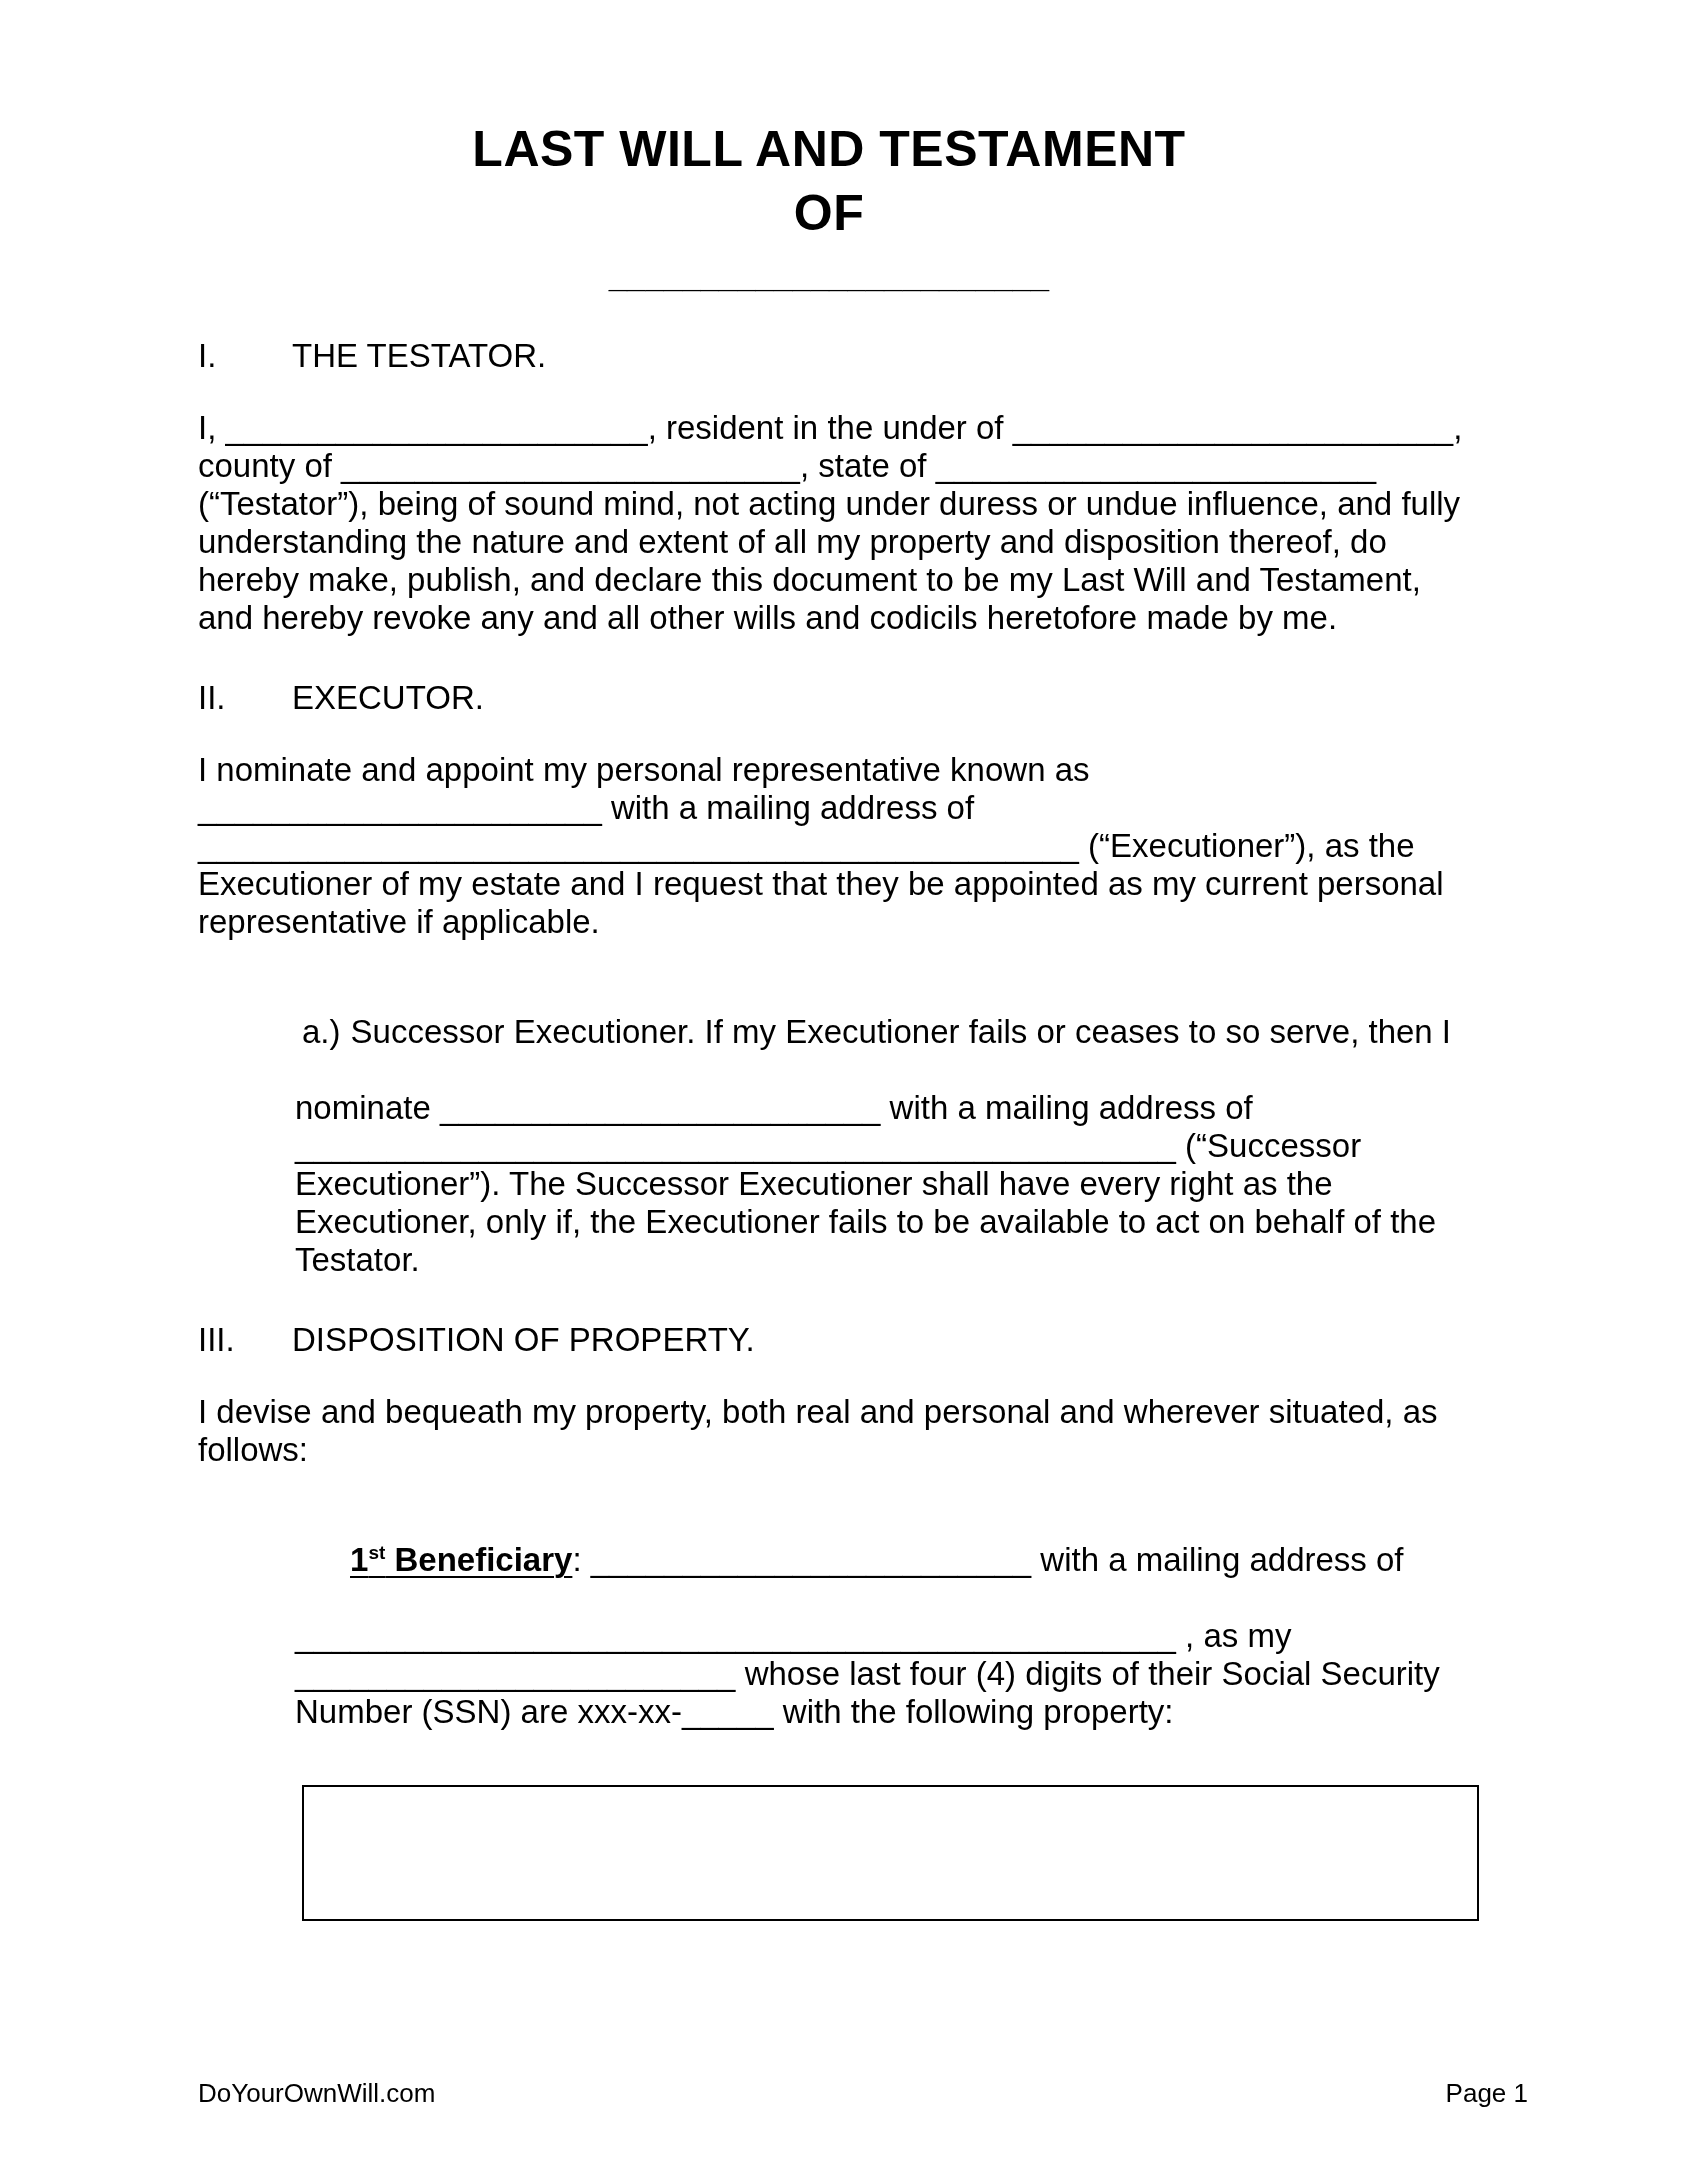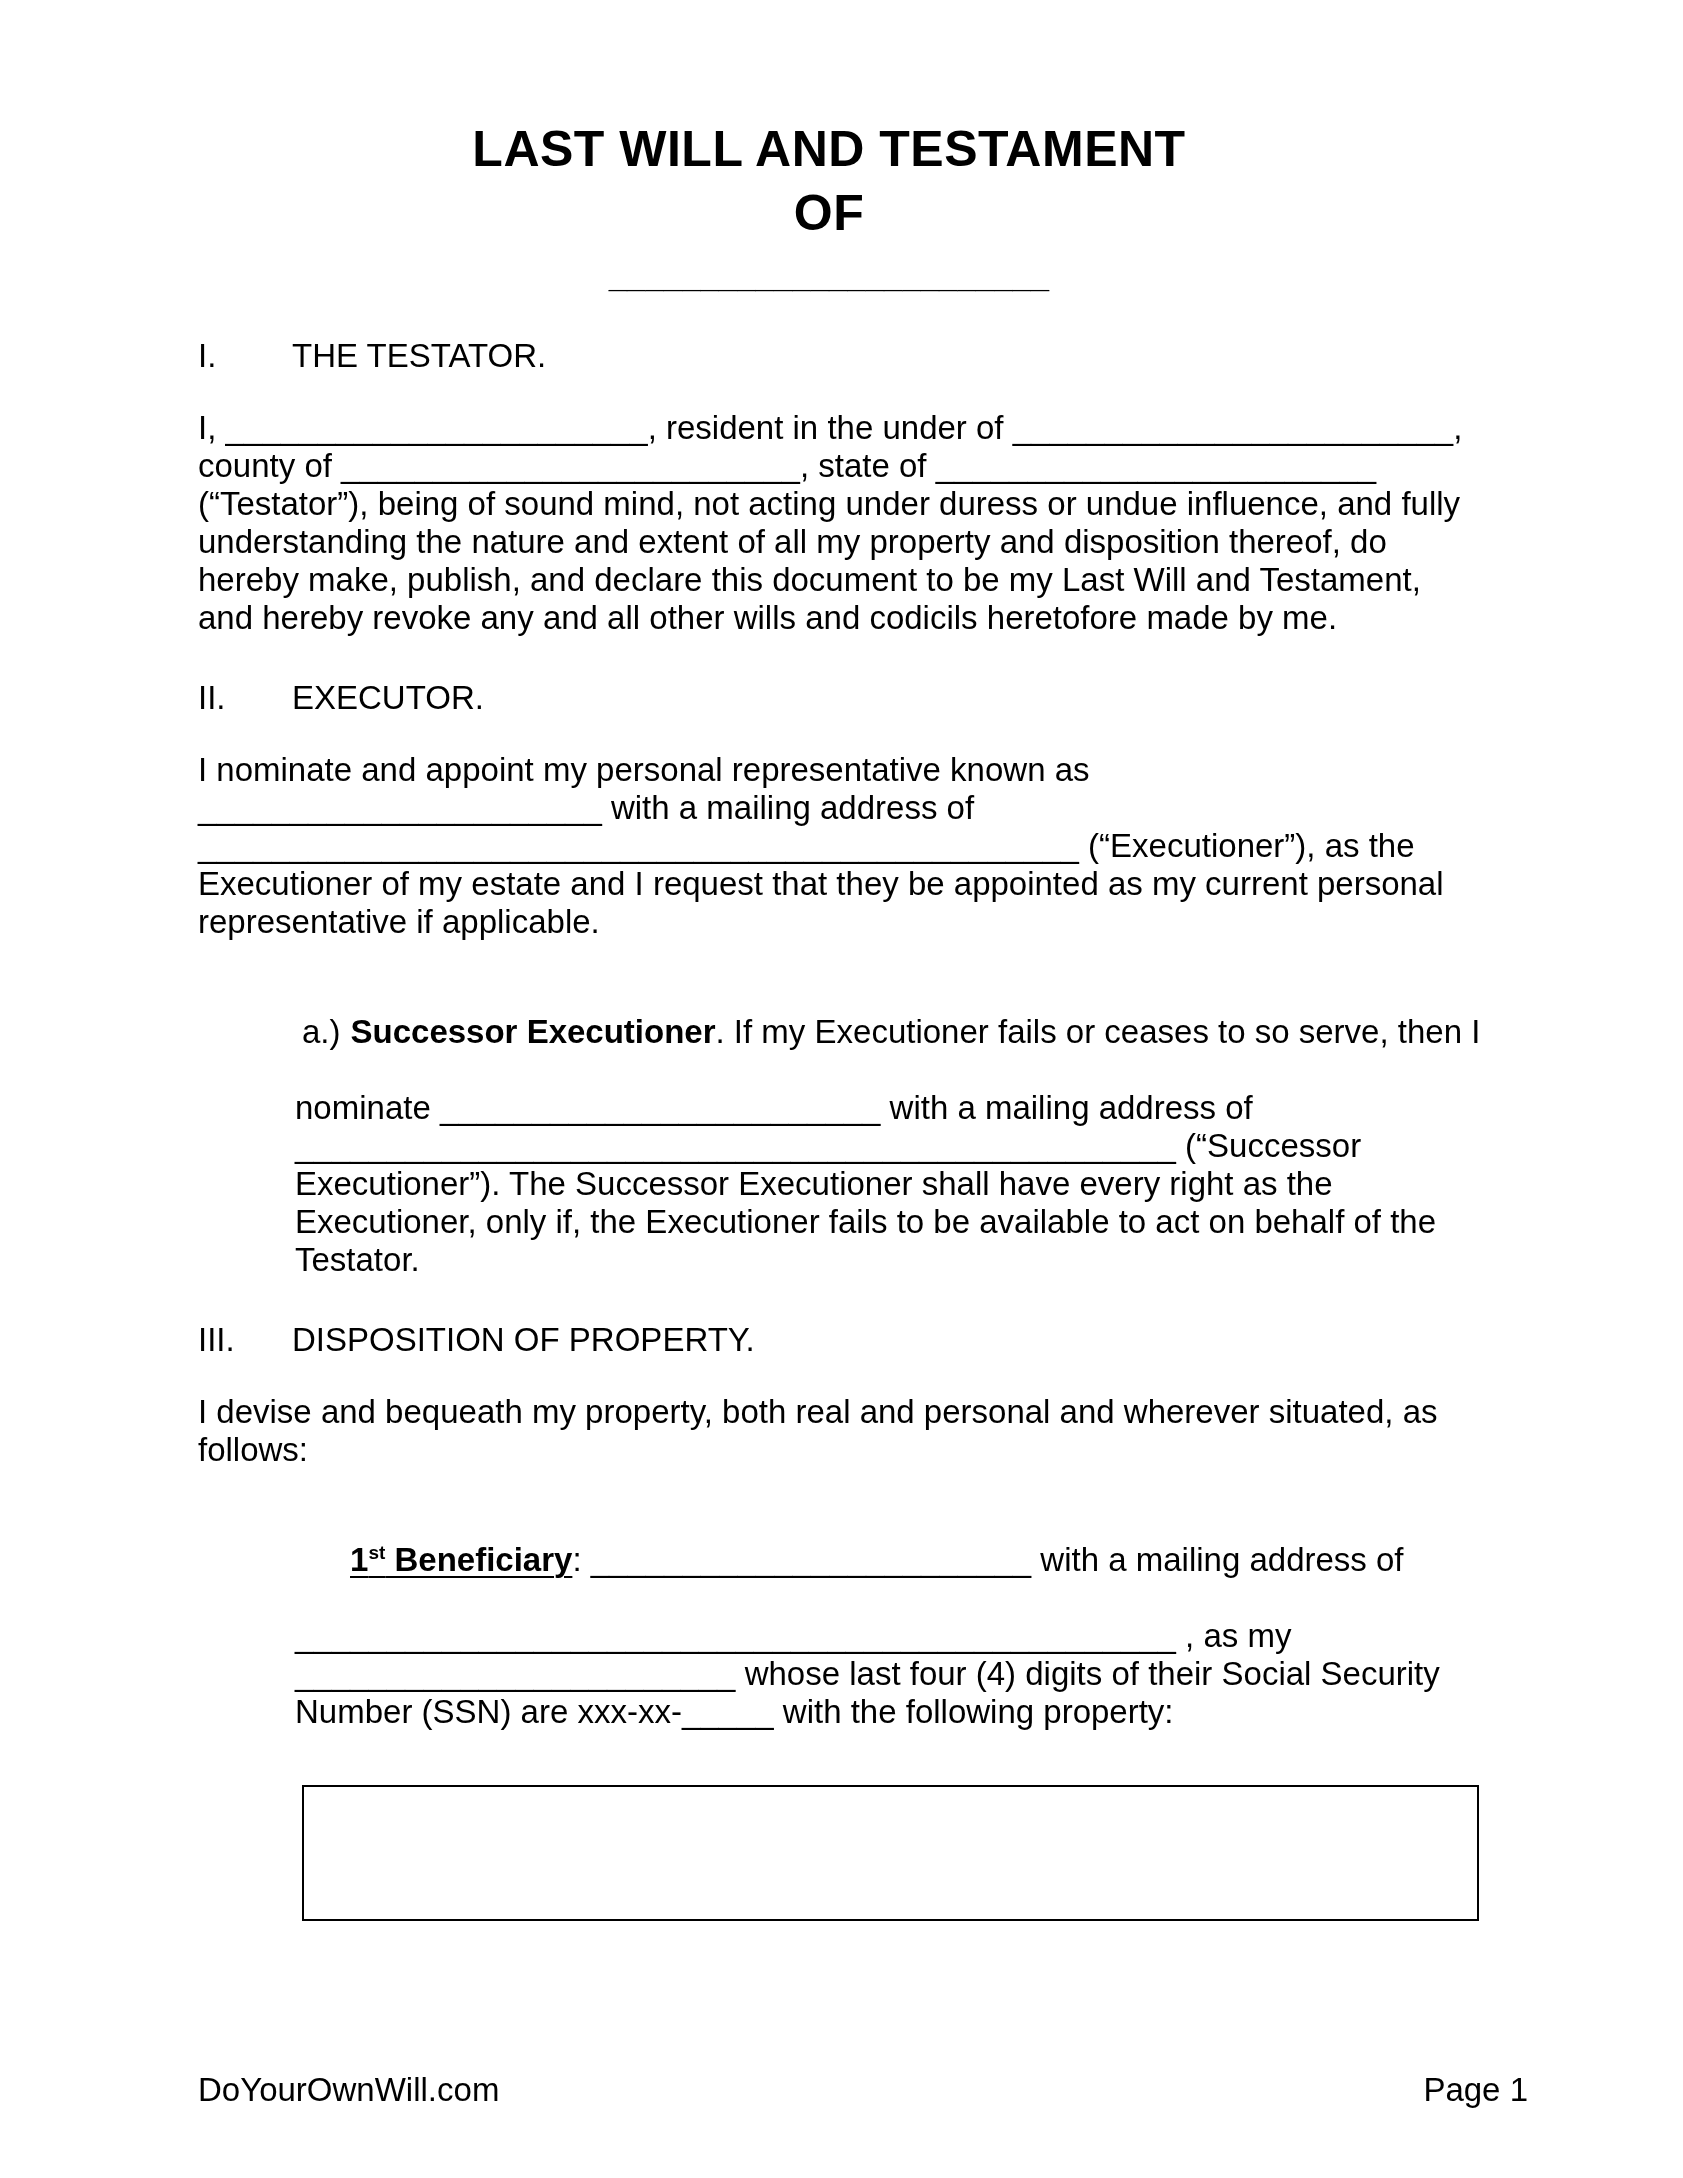--- a/index.html
+++ b/index.html
@@ -59,21 +59,21 @@
   .indent-block {
     margin-left: 97px;
   }
   .hang-first {
     margin-left: -48px;
   }
   .marker {
     margin-right: 10px;
   }
   .bold {
-    font-weight: bold;
+    font-weight: normal;
   }
   .bene-label {
     font-weight: bold;
     text-decoration: underline;
     text-decoration-thickness: 2px;
     text-underline-offset: 5px;
   }
   sup.ord {
     font-size: 19px;
     vertical-align: super;
@@ -87,21 +87,21 @@
     border: 2px solid #000000;
     background: #ffffff;
   }
   .footer {
     position: absolute;
     left: 198px;
     right: 155px;
     bottom: 69px;
     display: flex;
     justify-content: space-between;
-    font-size: 33px;
+    font-size: 26px;
   }
 </style>
 </head>
 <body>
 
 <div class="content">
 
   <div class="title-block">
     <div class="title-line">LAST WILL AND TESTAMENT</div>
     <div class="title-line">OF</div>

